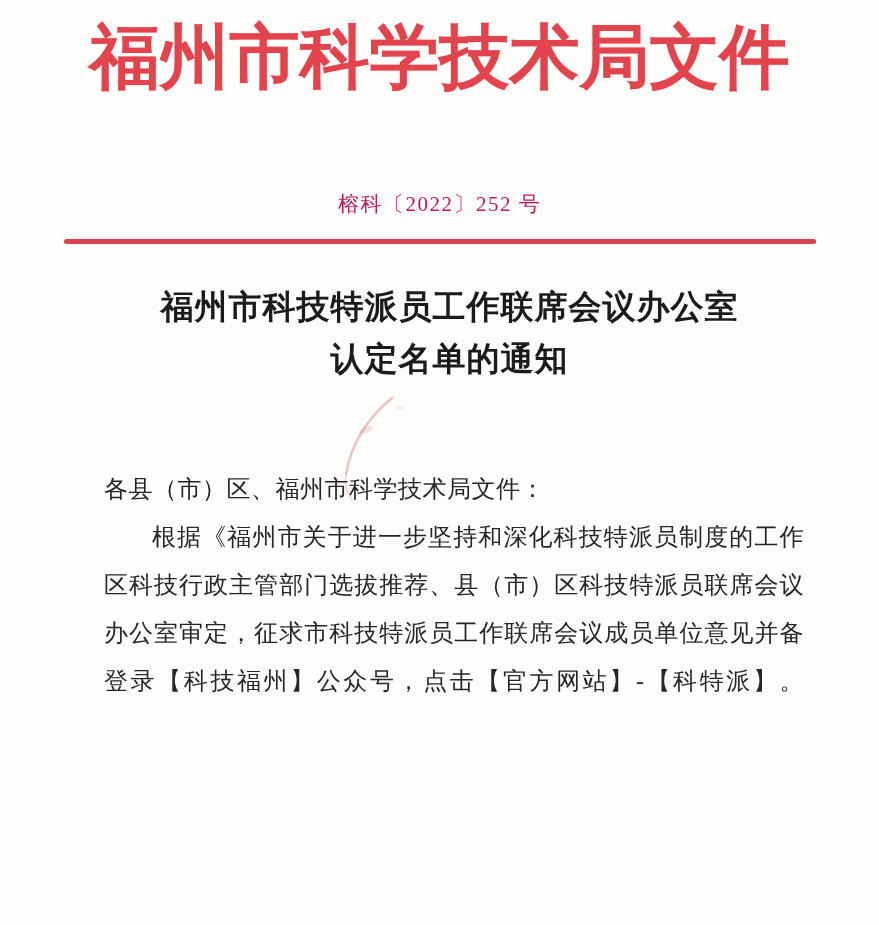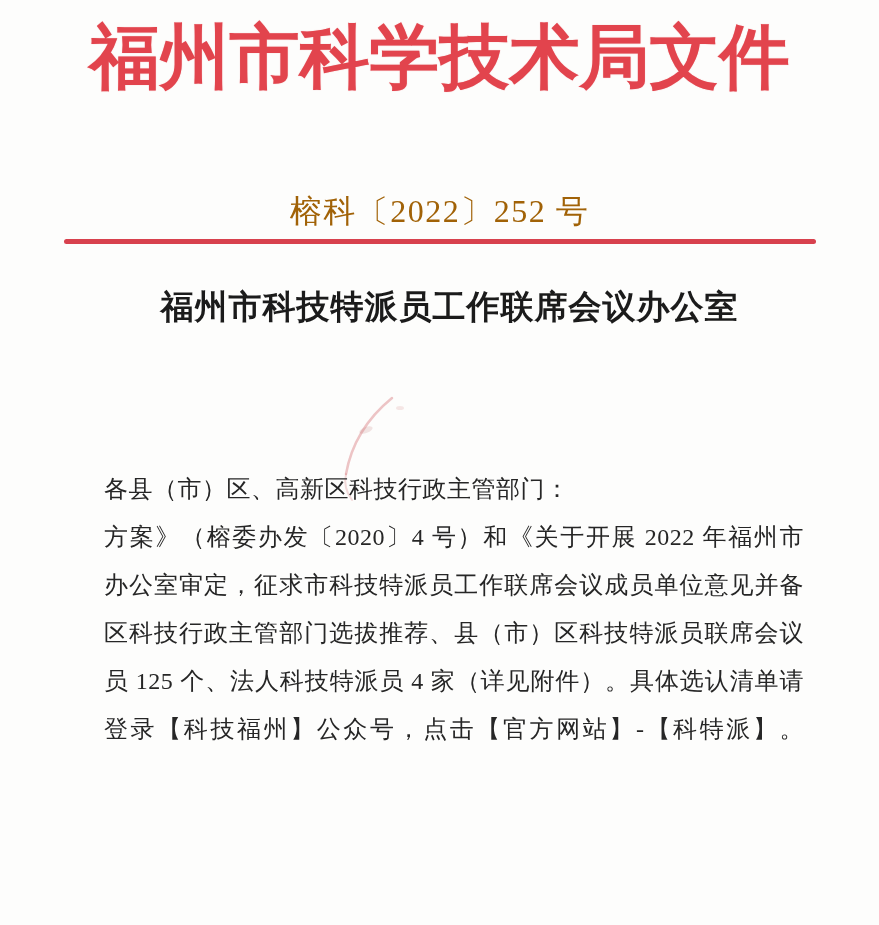--- a/index.html
+++ b/index.html
@@ -17,21 +17,21 @@
     text-align:center;
     font-size:70px; font-weight:700;
     color:#e2444d;
     letter-spacing:0px;
     line-height:1.2;
     text-shadow:0 0 1px rgba(226,68,77,.45);
   }
   .doc-number {
     position:absolute; top:190px; left:0; right:0;
     text-align:center;
-    font-size:32px; color:#a16207;
+    font-size:21px; color:#be185d;
     letter-spacing:1.5px;
   }
   .red-rule {
     position:absolute; top:239px; left:64px;
     width:752px; height:5px;
     background:#d8414e;
     border-radius:3px;
   }
   .doc-title {
     position:absolute; top:281px; left:0; right:0;
@@ -65,31 +65,31 @@
 <div class="page">
 
   <div class="banner">福州市科学技术局文件</div>
 
   <div class="doc-number">榕科〔2022〕252 号</div>
 
   <div class="red-rule"></div>
 
   <div class="doc-title">
     <div>福州市科技特派员工作联席会议办公室</div>
+    <div>认定名单的通知</div>
   </div>
 
   <svg class="seal-remnant" viewBox="0 0 150 120">
     <path d="M92,10 C70,28 52,52 46,86" fill="none" stroke="rgba(205,90,95,0.35)" stroke-width="2.5" stroke-linecap="round"></path>
     <path d="M46,86 C44,95 46,104 52,112" fill="none" stroke="rgba(205,90,95,0.22)" stroke-width="2" stroke-linecap="round"></path>
     <ellipse cx="66" cy="42" rx="7" ry="3" fill="rgba(190,110,110,0.18)" transform="rotate(-20 66 42)"></ellipse>
     <ellipse cx="100" cy="20" rx="4" ry="2" fill="rgba(200,100,100,0.15)"></ellipse>
   </svg>
 
   <div class="doc-body">
-    <div class="line">各县（市）区、高新区科技行政主管部门：</div>
-    <div class="line fill">方案》（榕委办发〔2020〕4 号）和《关于开展 2022 年福州市</div>
+    <div class="line">各县（市）区、福州市科学技术局文件：</div>
+    <div class="line fill indent">根据《福州市关于进一步坚持和深化科技特派员制度的工作</div>
+    <div class="line fill">区科技行政主管部门选拔推荐、县（市）区科技特派员联席会议</div>
     <div class="line fill">办公室审定，征求市科技特派员工作联席会议成员单位意见并备</div>
-    <div class="line fill">区科技行政主管部门选拔推荐、县（市）区科技特派员联席会议</div>
-    <div class="line fill">员 125 个、法人科技特派员 4 家（详见附件）。具体选认清单请</div>
     <div class="line fill">登录【科技福州】公众号，点击【官方网站】-【科特派】。</div>
   </div>
 
 </div>
 
 </body></html>

